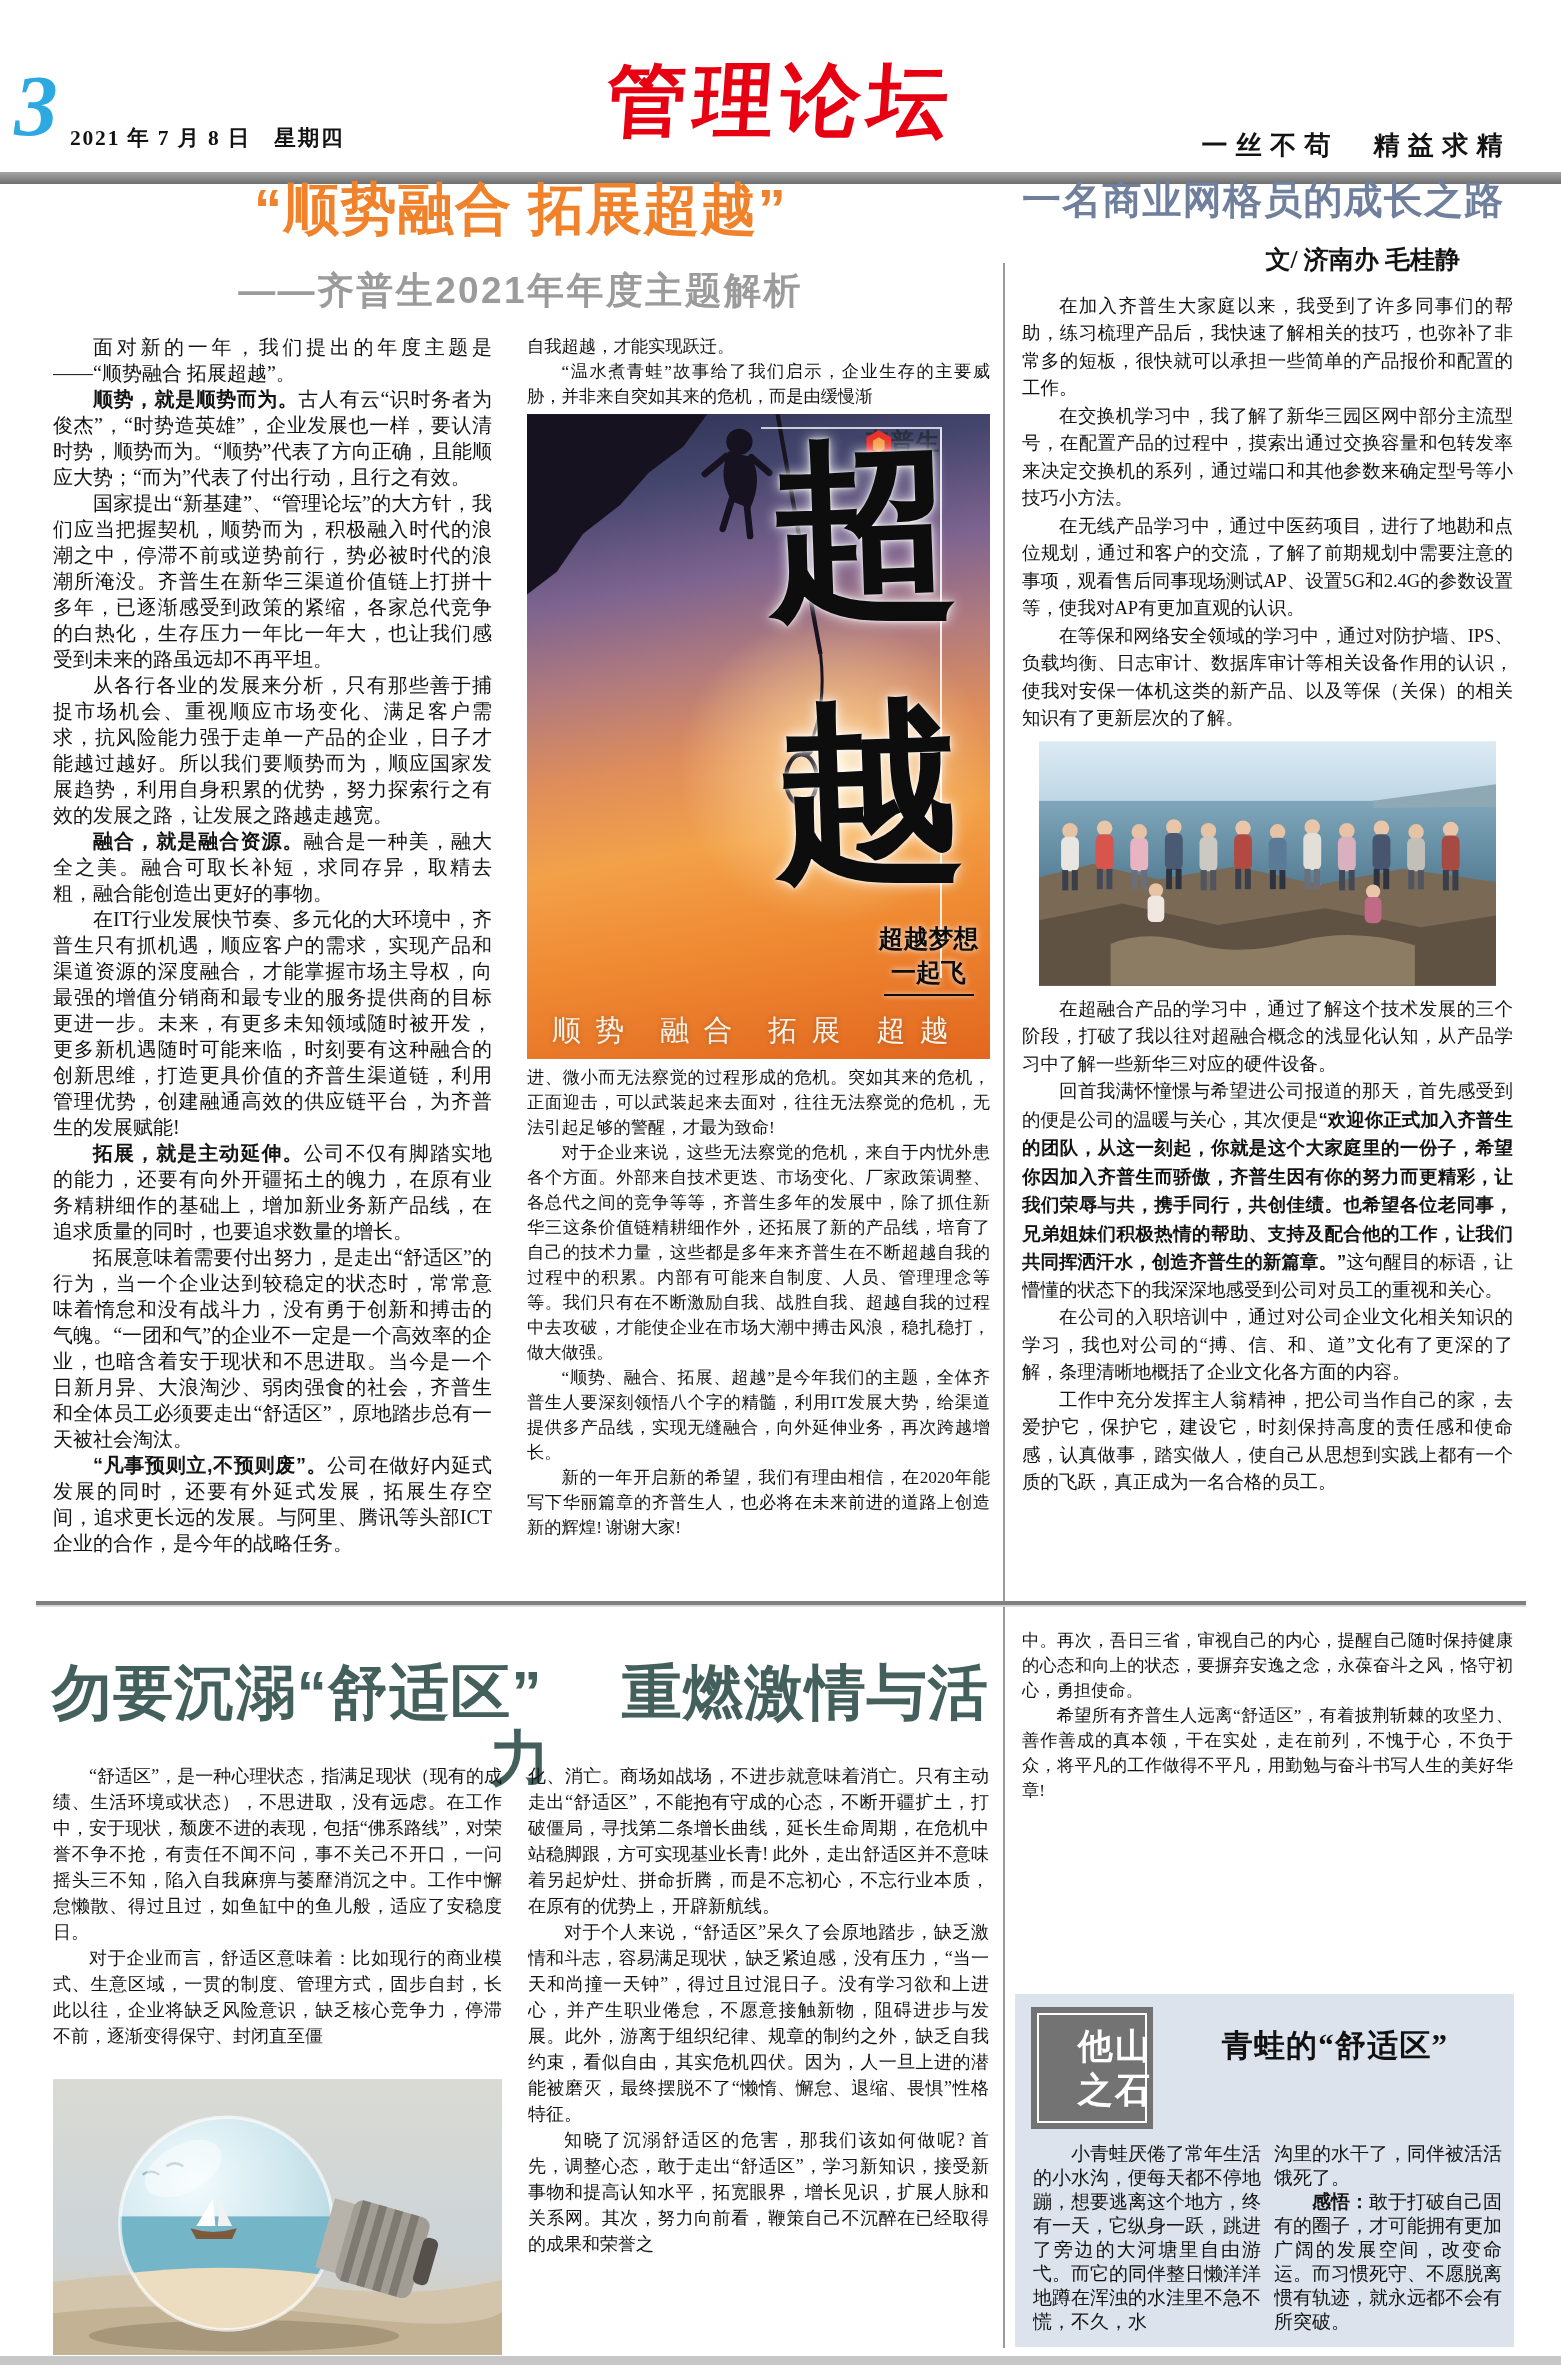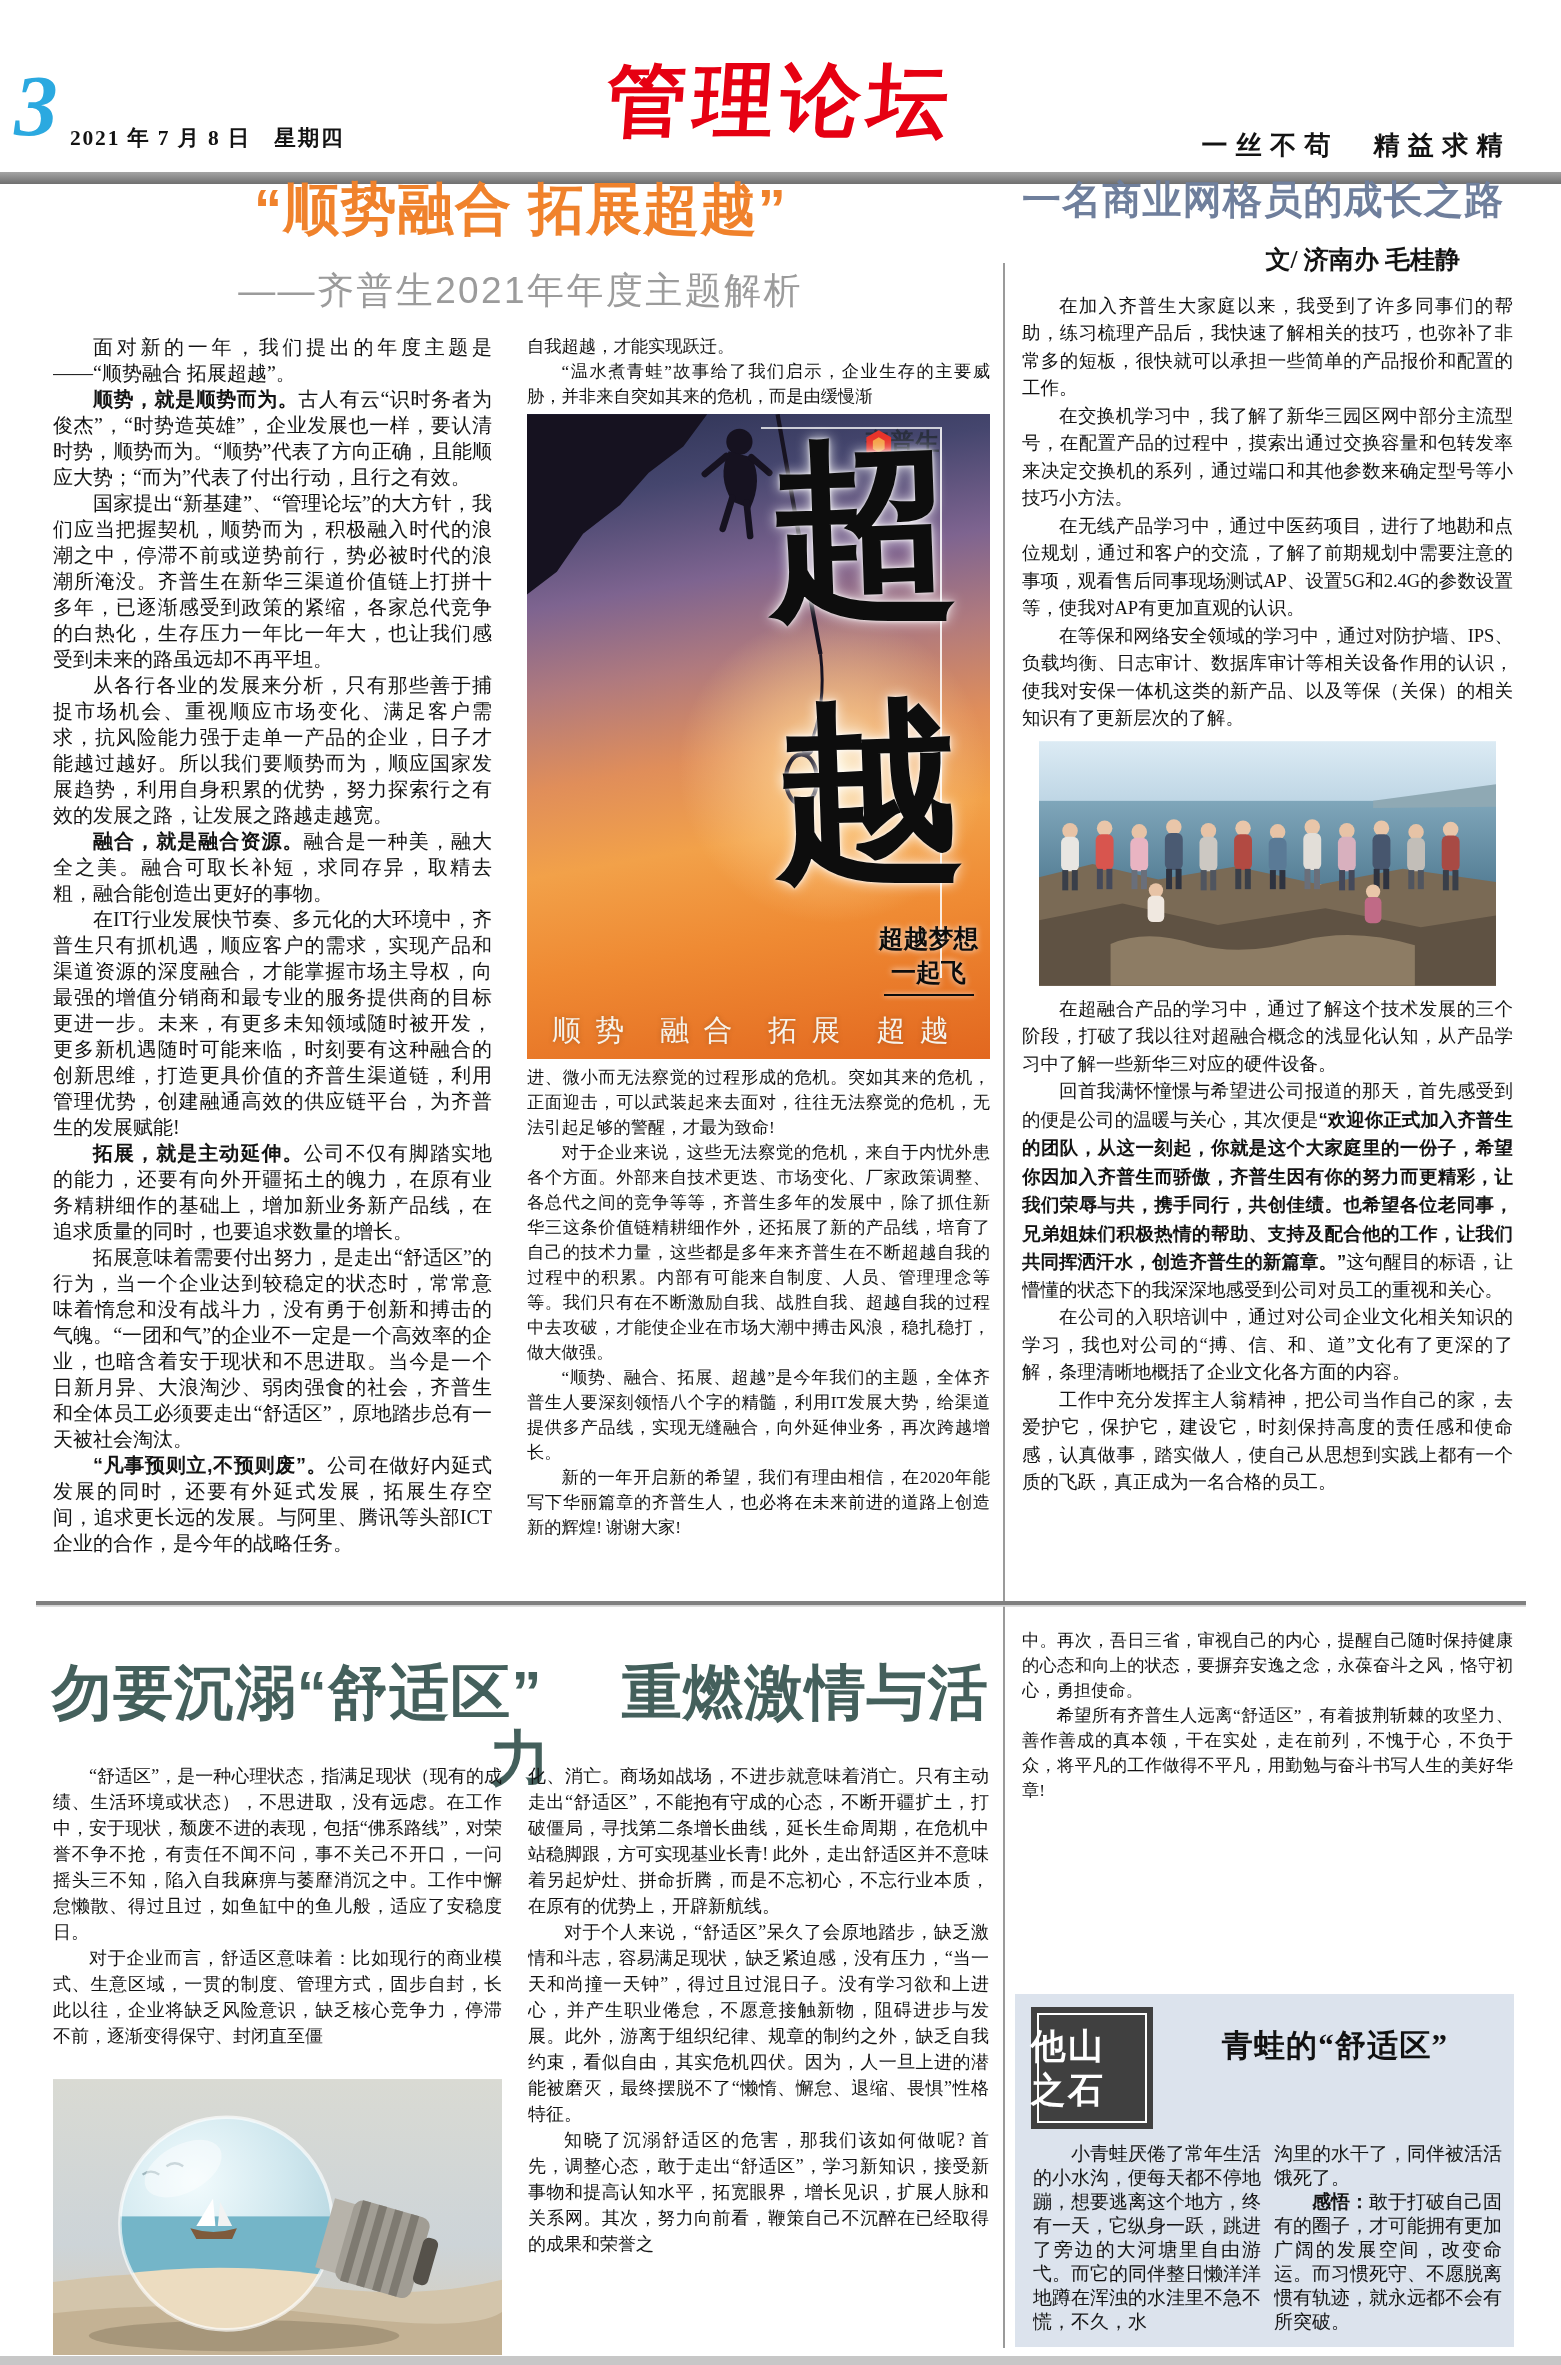--- a/index.html
+++ b/index.html
@@ -17,21 +17,21 @@
   .header-bar{left:0;top:172px;width:1562px;height:12px;background:linear-gradient(#a5a5a5,#6f6f6f);}
 
   
   .vdiv{left:1003px;top:263px;width:1.8px;height:2085px;background:#9a9a9a;}
   .hdiv{left:36px;top:1601px;width:1490px;height:3.6px;background:#808080;box-shadow:0 1.8px 0 #d5d5d5;}
   .footer-bar{left:0;top:2356px;width:1562px;height:9.6px;background:#c7c7c7;}
 
   
   .m-headline{left:50px;top:180px;width:941px;text-align:center;font-size:56px;line-height:1.05;
               font-weight:800;color:#f0822c;letter-spacing:1.2px;}
-  .m-subtitle{left:50px;top:266px;width:941px;text-align:center;font-size:37px;font-weight:400;
+  .m-subtitle{left:50px;top:266px;width:941px;text-align:center;font-size:37px;font-weight:700;
               color:#9b9b9b;letter-spacing:2.4px;}
 
   .coltext p{margin:0;text-align:justify;text-indent:2em;}
   .coltext p.cont{text-indent:0;}
   .lead,.boldseg{font-family:"Liberation Sans","DejaVu Sans",sans-serif;font-weight:700;}
 
   .m-col1{left:53px;top:334px;width:439px;height:1259px;overflow:hidden;font-size:20px;line-height:26px;}
   .m-col2{left:527px;top:334px;width:463px;height:1260px;overflow:hidden;font-size:17.3px;line-height:25px;}
 
   
@@ -62,23 +62,23 @@
   
   .b-headline{left:50px;top:1660px;width:941px;text-align:center;font-size:60px;line-height:1.1;
               font-weight:900;color:#44605c;letter-spacing:1.2px;}
   .b-col1{left:53px;top:1763px;width:449px;height:308px;overflow:hidden;font-size:18px;line-height:26px;}
   .b-col2{left:528px;top:1763px;width:461px;height:597px;overflow:hidden;font-size:18px;line-height:26px;}
   .b-col3{left:1022px;top:1628px;width:491px;height:358px;overflow:hidden;font-size:17.3px;line-height:25px;}
   .bulb-frame{left:53px;top:2079px;width:449px;height:276px;overflow:hidden;}
 
   
   .box-art{left:1015px;top:1994px;width:499px;height:353px;background:#dce3ed;}
-  .box-label{position:absolute;left:15.5px;top:13px;width:122px;height:122px;background:#404040;
+  .box-label{position:absolute;left:15.5px;top:13px;width:122px;height:122px;background:#737373;
              outline:2.4px solid #ffffff;outline-offset:-8.4px;display:flex;flex-direction:column;
-             justify-content:center;align-items:flex-start;color:#fff;font-weight:700;font-size:35px;line-height:1.25;letter-spacing:2.4px;}
+             justify-content:center;align-items:flex-end;color:#fff;font-weight:700;font-size:35px;line-height:1.25;letter-spacing:2.4px;}
   .box-title{position:absolute;left:150px;top:31px;width:340px;font-size:31px;font-weight:900;color:#111;
              letter-spacing:1.2px;text-align:center;}
   .box-col{position:absolute;top:148px;width:228px;height:190px;overflow:hidden;font-size:19px;line-height:24px;}
   .box-col1{left:18px;}
   .box-col2{left:259px;}
   .box-col p{margin:0;text-align:justify;text-indent:2em;}
   .box-col p.cont{text-indent:0;}
 </style>
 </head>
 <body>

